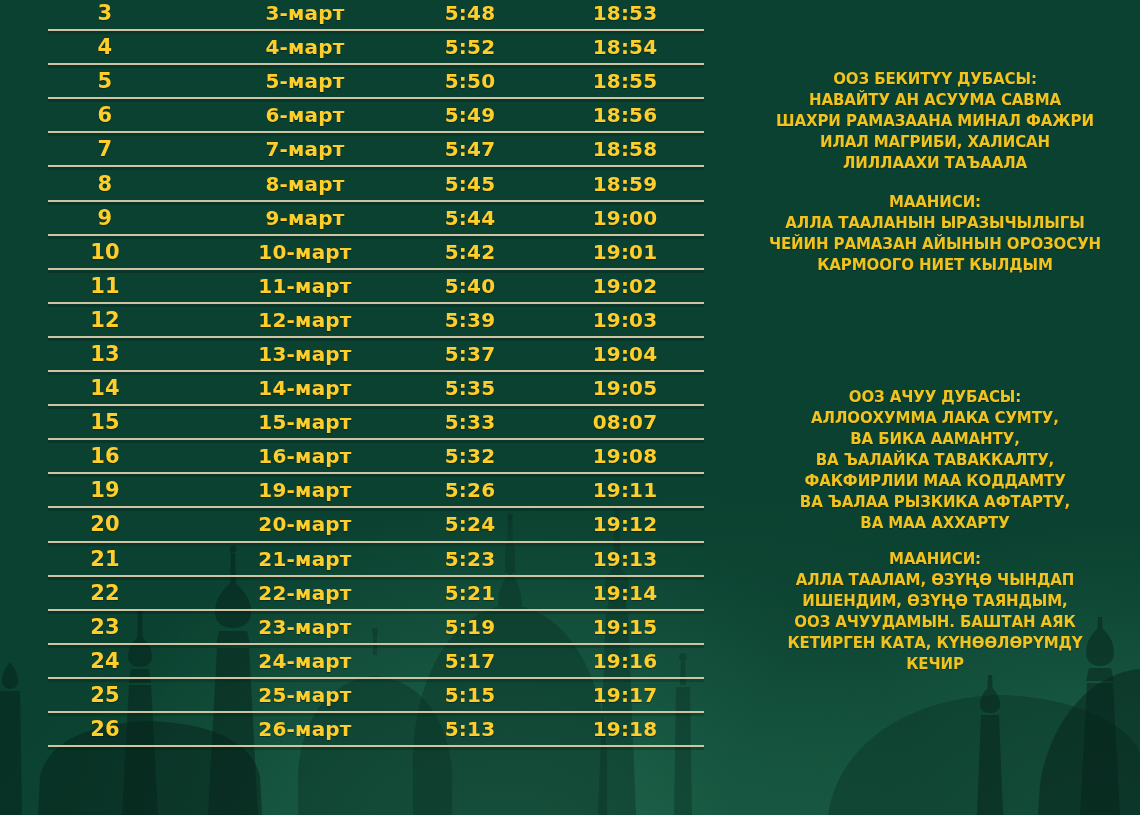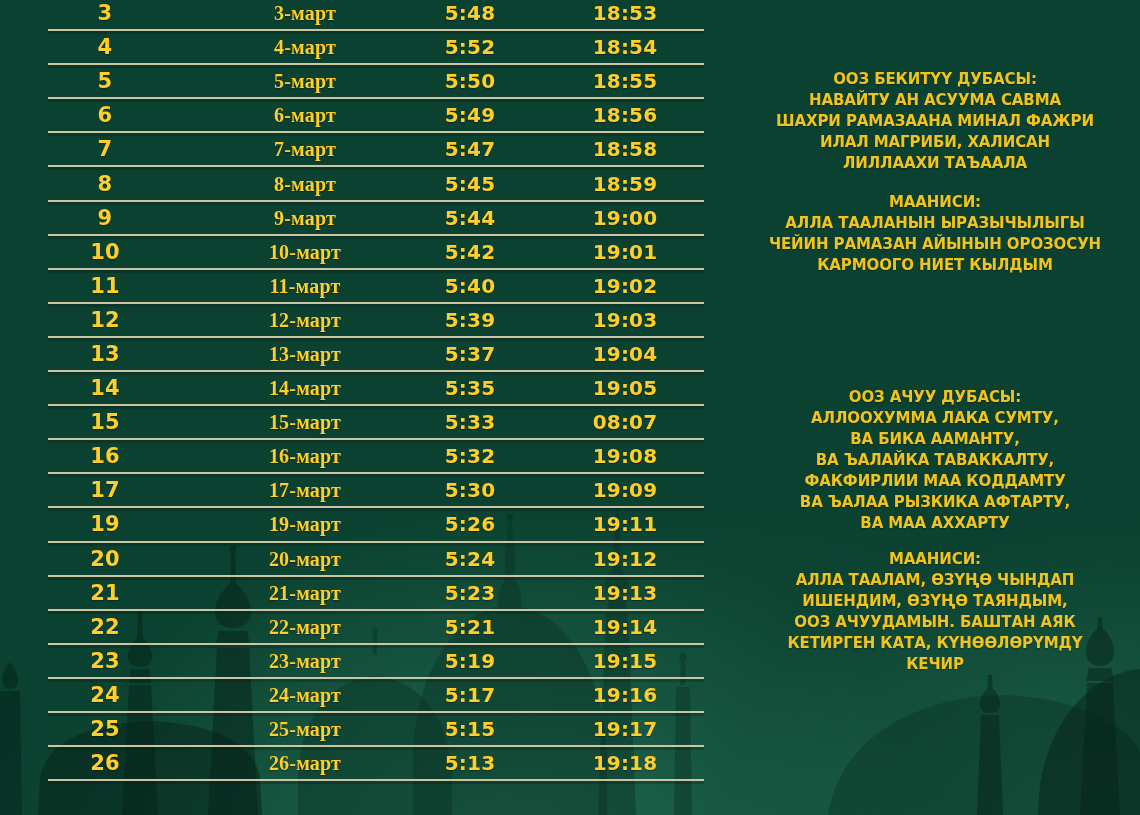--- a/index.html
+++ b/index.html
@@ -23,21 +23,21 @@
     border-bottom:2px solid #CCC4A2;
     box-shadow:0 3px 0 rgba(8,28,20,.28);
   }
   .cell{
     position:absolute;top:50%;transform:translate(-50%,-50%);
     white-space:nowrap;
     color:#FFCE2B;font-weight:bold;font-size:20px;letter-spacing:.2px;
     text-shadow:0 1px 1px rgba(0,0,0,.35);
   }
   .cell.day{left:57px;font-size:21px;}
-  .cell.date{left:257px;font-family:Liberation Serif, serif;}
+  .cell.date{left:257px;}
   .cell.t1{left:422px;}
   .cell.t2{left:577px;}
   
   .panel{
     position:absolute;left:785px;width:300px;
     display:flex;flex-direction:column;align-items:center;
     color:#F2C31F;font-weight:bold;font-size:15px;line-height:21px;
     text-align:center;letter-spacing:-0.1px;
     text-shadow:0 1px 1px rgba(0,0,0,.3);
   }
@@ -199,26 +199,20 @@
       <span class="cell t2">08:07</span>
     </div>
 
     <div class="row">
       <span class="cell day">16</span>
       <span class="cell date">16-март</span>
       <span class="cell t1">5:32</span>
       <span class="cell t2">19:08</span>
     </div>
 
-    <div class="row">
-      <span class="cell day">17</span>
-      <span class="cell date">17-март</span>
-      <span class="cell t1">5:30</span>
-      <span class="cell t2">19:09</span>
-    </div>
 
 
     <div class="row">
       <span class="cell day">19</span>
       <span class="cell date">19-март</span>
       <span class="cell t1">5:26</span>
       <span class="cell t2">19:11</span>
     </div>
 
     <div class="row">

